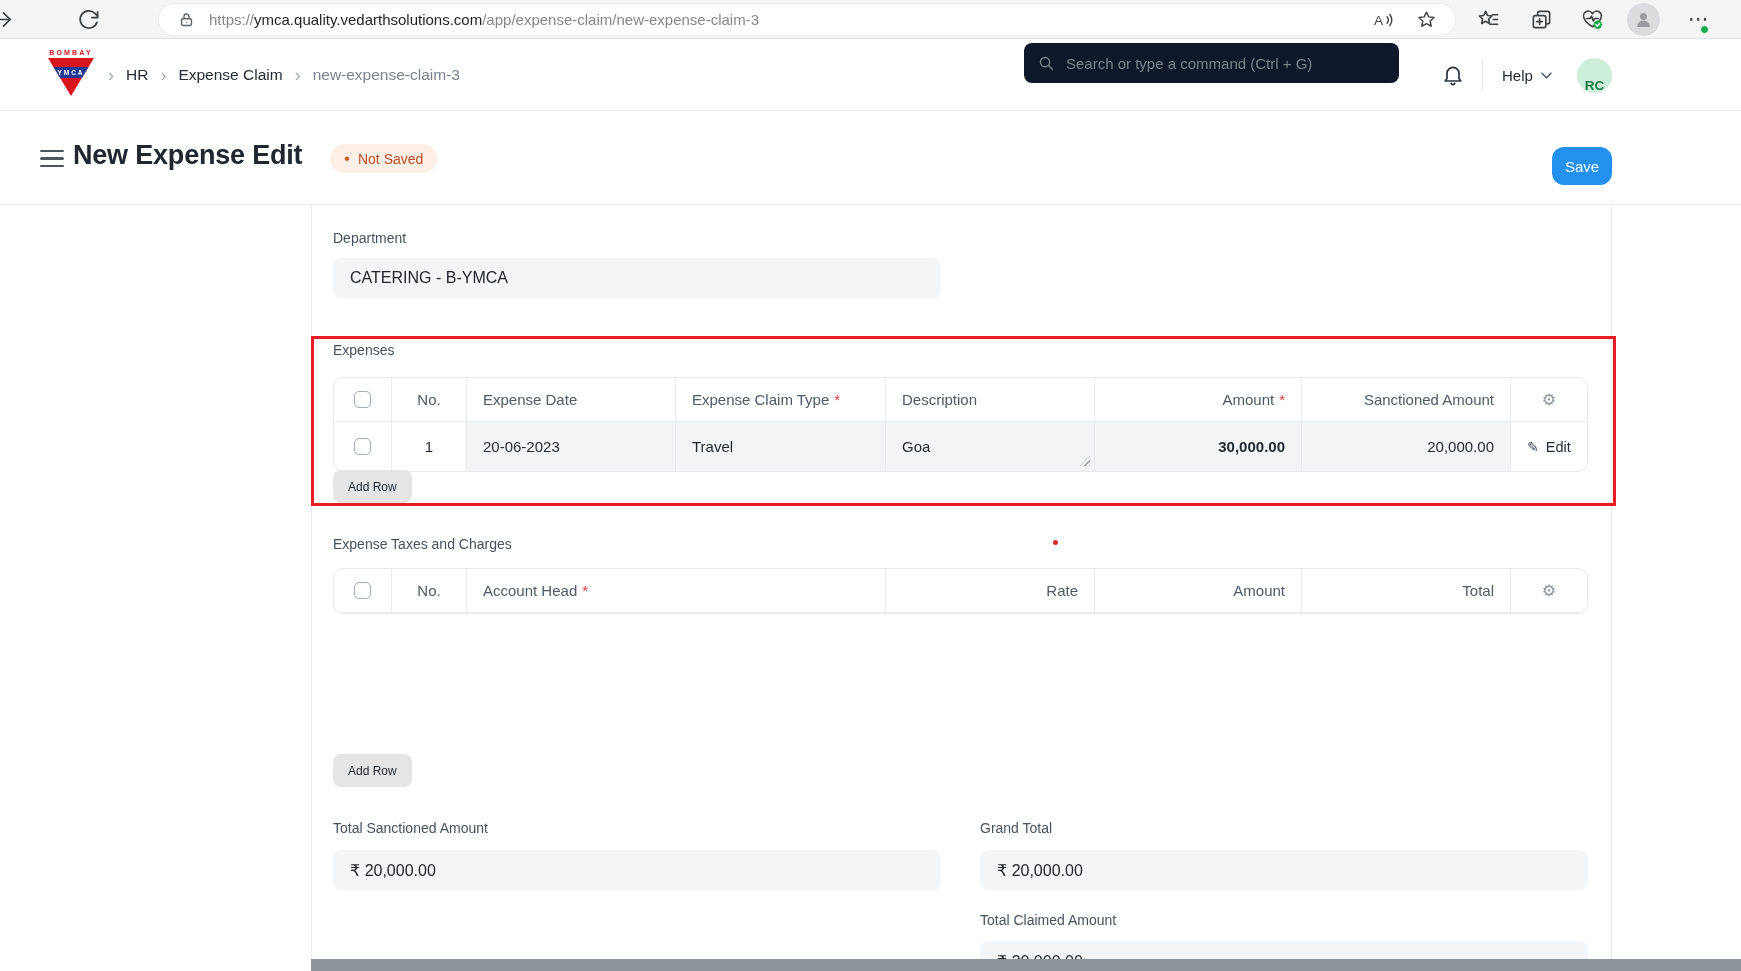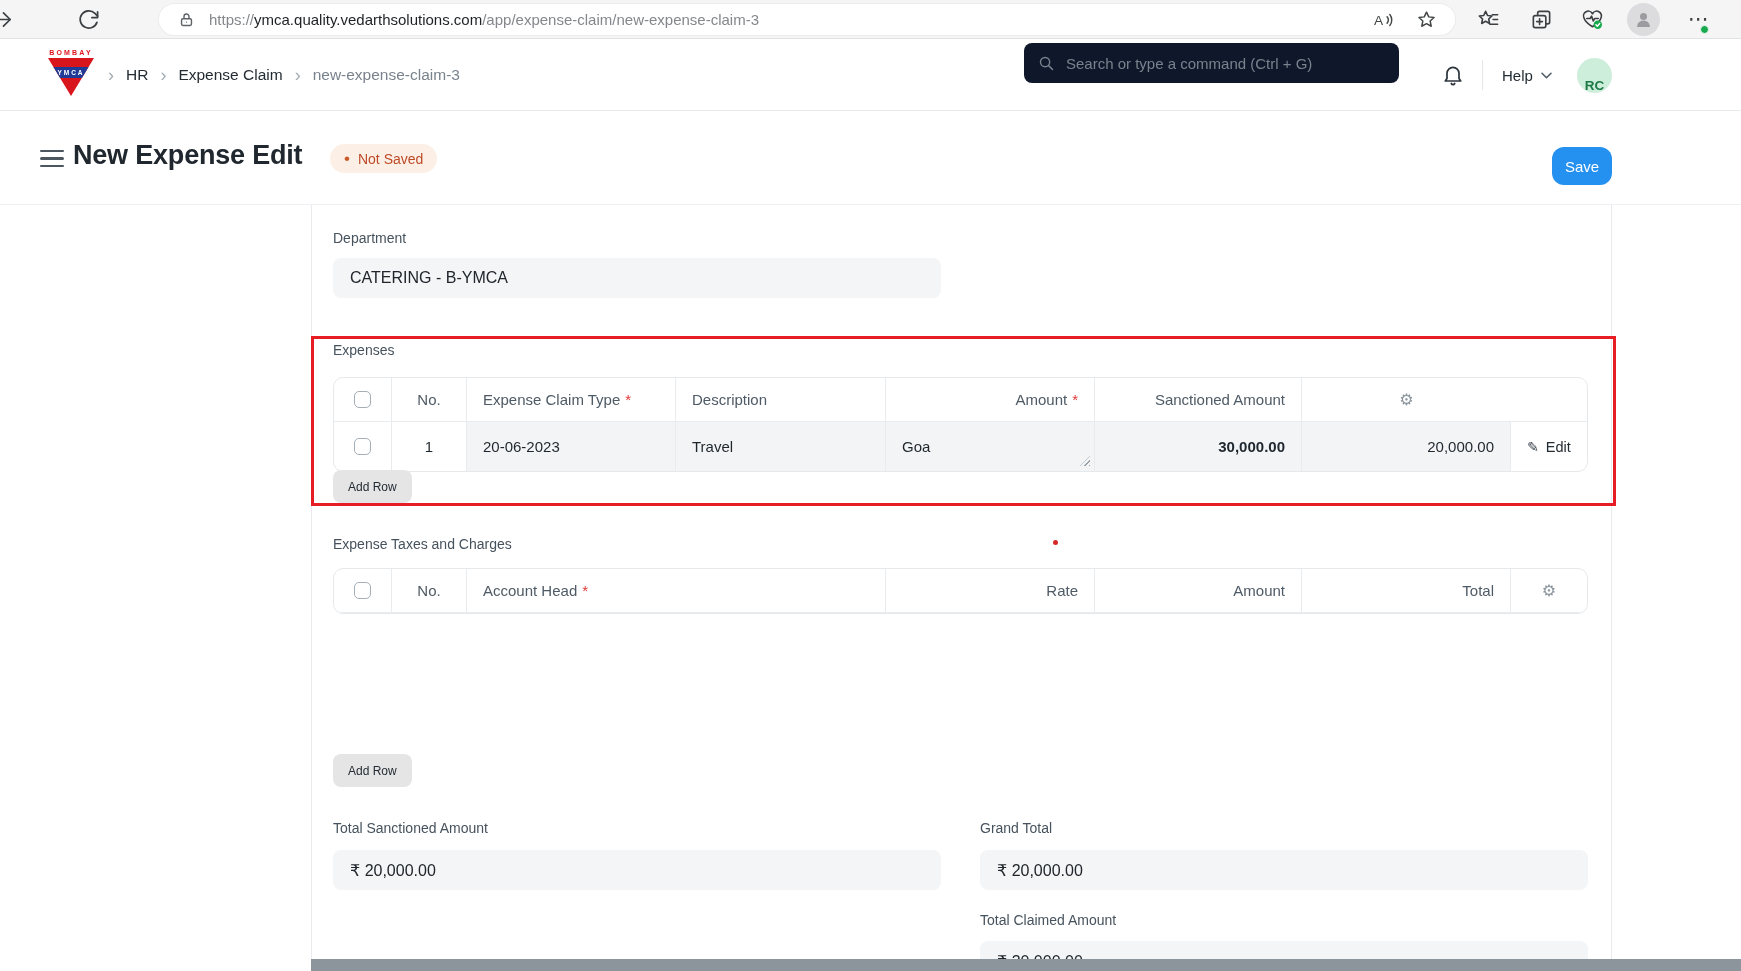--- a/index.html
+++ b/index.html
@@ -215,20 +215,23 @@
 
   <div class="grid" style="left:333px;top:377px;width:1255px">
     <div class="g-row g-head exp-cols">
       <div class="g-cell c-center">
           <span class="checkbox"></span>
         </div>
       <div class="g-cell c-center">
           <span>No.</span>
         </div>
       <div class="g-cell">
+          <span>Expense Date</span>
+        </div>
+      <div class="g-cell">
           <span>Expense Claim Type</span>
           <span class="req">*</span>
         </div>
       <div class="g-cell">
           <span>Description</span>
         </div>
       <div class="g-cell c-right">
           <span>Amount</span>
           <span class="req">*</span>
         </div>

